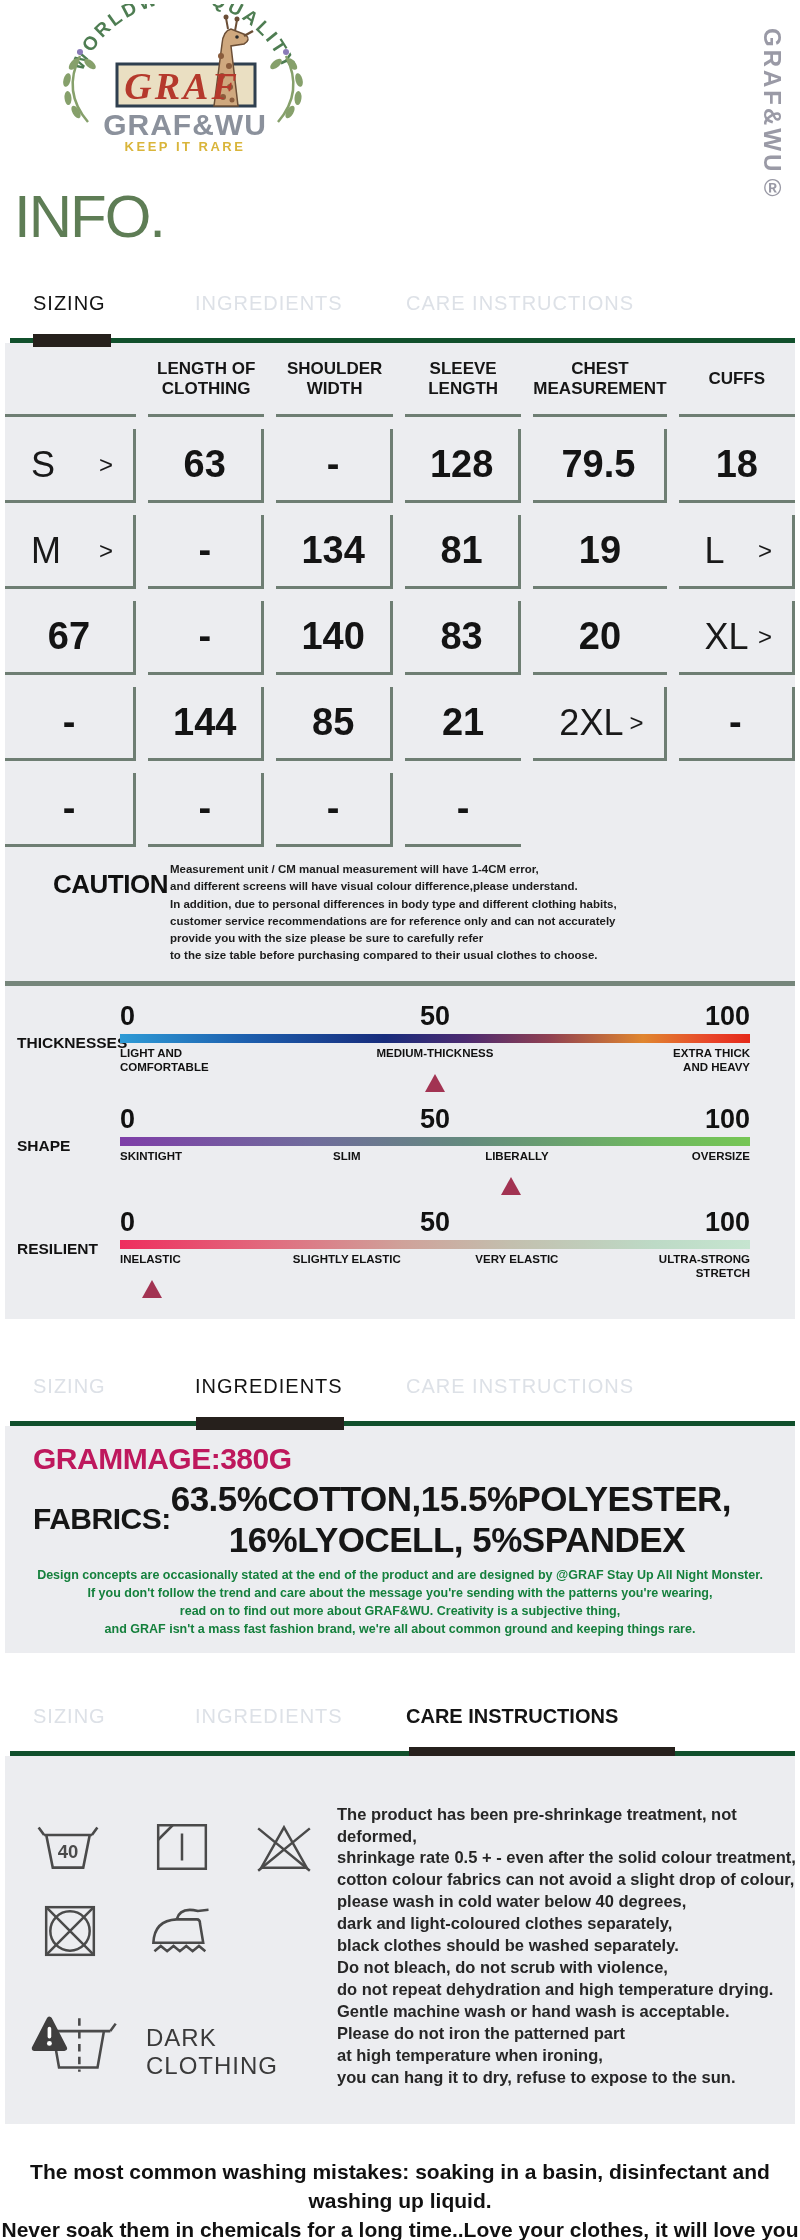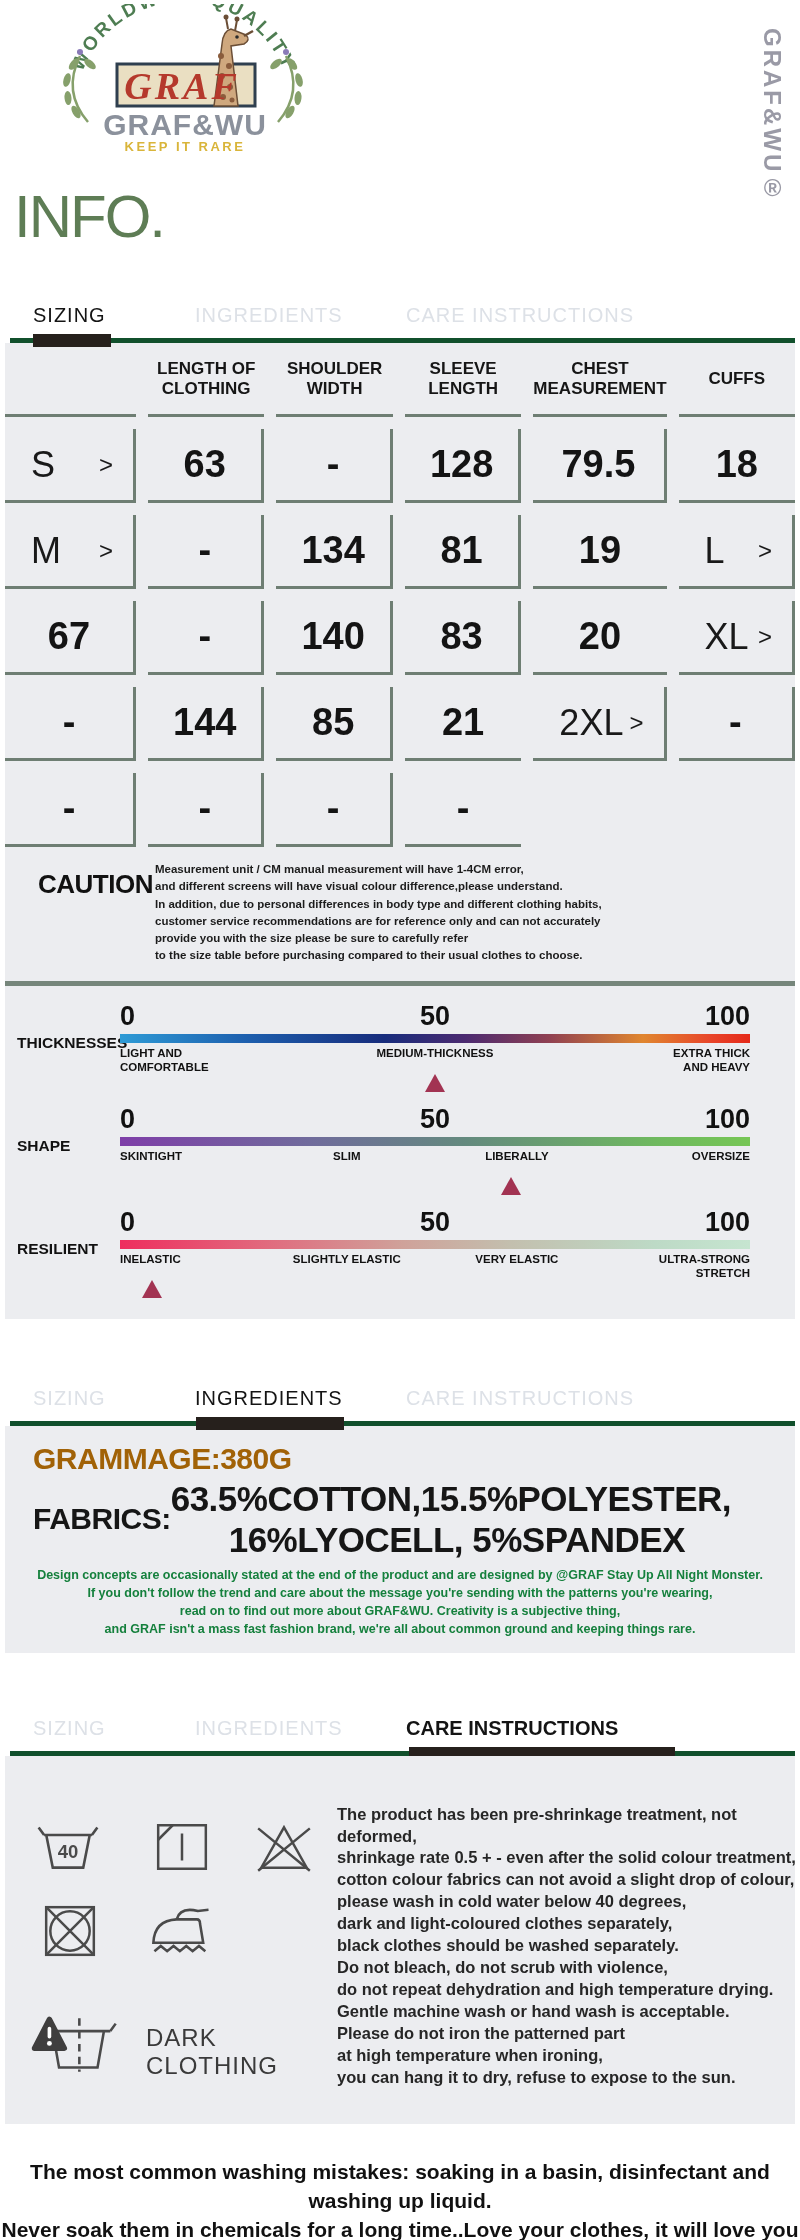--- a/index.html
+++ b/index.html
@@ -10,21 +10,21 @@
   .header { position:relative; height:178px; }
   .logo-svg { position:absolute; left:22px; top:4px; }
   .vertical-brand { position:absolute; right:14px; top:28px; writing-mode:vertical-rl;
       font-weight:700; font-size:24px; letter-spacing:3px; color:#9a9aa6; }
 
   
   .info-title { margin:4px 14px 0 14px; font-size:60px; font-weight:400; letter-spacing:-2px; color:#5e7d55; height:72px; }
 
   
   .tabs { position:relative; height:36px; margin-top:34px; }
-  .tabs .tab { position:absolute; top:16px; font-size:20px; letter-spacing:1px; color:#dde1e7; cursor:pointer; }
+  .tabs .tab { position:absolute; top:4px; font-size:20px; letter-spacing:1px; color:#dde1e7; cursor:pointer; }
   .tabs .tab:nth-child(1){ left:33px; }
   .tabs .tab:nth-child(2){ left:195px; }
   .tabs .tab:nth-child(3){ left:406px; }
   .tabs.active-0 .tab:nth-child(1){ color:#141414; }
   .tabs.active-1 .tab:nth-child(2){ color:#141414; }
   .tabs.active-2 .tab:nth-child(3){ color:#141414; font-weight:700; letter-spacing:0; }
   .tabs2 { margin-top:52px; }
   .tabs3 { margin-top:48px; }
 
   .underline { position:relative; margin:14px 5px 0 10px; height:5px; background:#11502c; }
@@ -41,21 +41,21 @@
   .sz-cell { display:flex; align-items:center; justify-content:center; text-align:center;
       border-bottom:3px solid #6e7e73; }
   .sz-head { height:74px; font-size:17px; font-weight:700; line-height:1.15; color:#161616; white-space:pre-line; }
   .sz-data { height:74px; font-size:38px; font-weight:700; color:#141414; border-right:3px solid #6e7e73; }
   .sz-data.lastcol { border-right:none; }
   .size-cell { justify-content:space-between; padding:0 20px 0 26px; font-weight:400; }
   .size-cell .sz-name { font-size:36px; font-weight:400; color:#191919; }
   .size-cell .gt { font-size:24px; font-weight:400; color:#191919; }
 
   
-  .caution { display:flex; padding:14px 10px 16px 0; }
+  .caution { display:flex; padding:14px 10px 16px 15px; }
   .caution-title { width:150px; padding:8px 0 0 33px; font-size:26px; font-weight:700; color:#111; letter-spacing:-0.5px; }
   .caution-text { font-size:11.5px; font-weight:700; line-height:1.5; color:#1c1c1c; white-space:pre-line; }
   .thick-divider { height:5px; background:#76867b; }
 
   
   .scales { padding:16px 0 8px 0; }
   .scale-row { position:relative; height:103px; }
   .scale-label { position:absolute; left:12px; top:32px; width:102px; font-size:15.5px; font-weight:700; color:#111; }
   .scale-body { position:relative; margin-left:115px; width:630px; height:100%; }
   .ticks { position:relative; height:32px; }
@@ -67,21 +67,21 @@
   .ds.a { left:0; text-align:left; }
   .ds.b { left:50%; transform:translateX(-50%); text-align:center; }
   .ds.b1 { left:36%; transform:translateX(-50%); text-align:left; }
   .ds.b2 { left:63%; transform:translateX(-50%); text-align:center; }
   .ds.c { right:0; text-align:right; }
   .marker { position:absolute; top:72px; width:0; height:0; transform:translateX(-50%);
       border-left:10px solid transparent; border-right:10px solid transparent; border-bottom:18px solid #a23352; }
 
   
   .panel-ing { padding:16px 0 14px 0; }
-  .grammage-line { margin-left:28px; font-size:30px; font-weight:700; color:#a16207; letter-spacing:-0.5px; }
+  .grammage-line { margin-left:28px; font-size:30px; font-weight:700; color:#be185d; letter-spacing:-0.5px; }
   .fabrics-line { display:flex; margin-left:28px; margin-top:2px; }
   .fabrics-label { font-size:30px; font-weight:700; color:#161616; align-self:center; letter-spacing:-0.5px; }
   .fabrics-value { font-size:35px; font-weight:700; color:#161616; line-height:1.18; letter-spacing:-0.5px; }
   .fabrics-value .l2 { margin-left:58px; }
   .ing-note { margin-top:6px; text-align:center; font-size:12.5px; font-weight:700; line-height:1.45; color:#15803d; white-space:pre-line; }
 
   
   .panel-care { position:relative; height:368px; }
   .care-icon { position:absolute; }
   .ci-wash40 { left:30px;  top:66px; }

